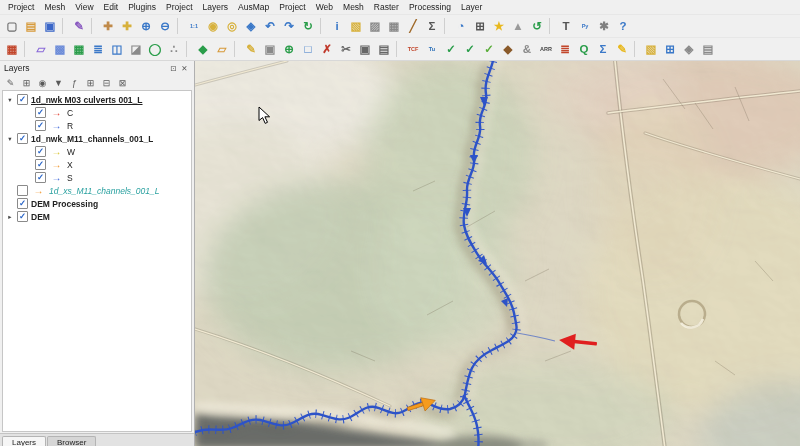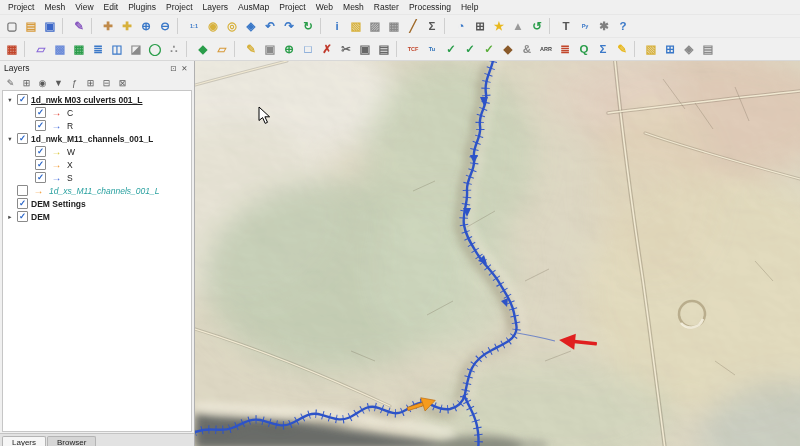--- a/index.html
+++ b/index.html
@@ -54,21 +54,21 @@
       <span class="menu-item">Edit</span>
       <span class="menu-item">Plugins</span>
       <span class="menu-item">Project</span>
       <span class="menu-item">Layers</span>
       <span class="menu-item">AusMap</span>
       <span class="menu-item">Project</span>
       <span class="menu-item">Web</span>
       <span class="menu-item">Mesh</span>
       <span class="menu-item">Raster</span>
       <span class="menu-item">Processing</span>
-      <span class="menu-item">Help</span>
+      <span class="menu-item">Layer</span>
     </div>
 
   <div class="toolbar">
       <span class="tb-icon" style="color: rgb(112, 112, 112);">▢</span>
       <span class="tb-icon" style="color: rgb(215, 155, 60);">▤</span>
       <span class="tb-icon" style="color: rgb(58, 102, 200);">▣</span>
       <span class="tb-sep"></span>
       <span class="tb-icon" style="color: rgb(138, 90, 192);">✎</span>
       <span class="tb-sep"></span>
       <span class="tb-icon" style="color: rgb(192, 138, 74);">✚</span>
@@ -207,21 +207,21 @@
           </div>
           <div class="tree-row" style="padding-left: 3px;">
             <span class="expander"></span>
             <span class="cb"></span>
             <span class="arrow-ic" style="color: rgb(240, 149, 42);">→</span>
             <span class="lab" style="color: rgb(42, 161, 160); font-style: italic;">1d_xs_M11_channels_001_L</span>
           </div>
           <div class="tree-row" style="padding-left: 3px;">
             <span class="expander"></span>
             <span class="cb">✓</span>
-            <span class="lab" style="font-weight: bold;">DEM Settings</span>
+            <span class="lab" style="font-weight: bold;">DEM Processing</span>
           </div>
           <div class="tree-row" style="padding-left: 3px;">
             <span class="expander">▸</span>
             <span class="cb">✓</span>
             <span class="lab" style="font-weight: bold;">DEM</span>
           </div>
         </div>
       <div class="panel-tabs">
         <span class="ptab active">Layers</span>
         <span class="ptab">Browser</span>

